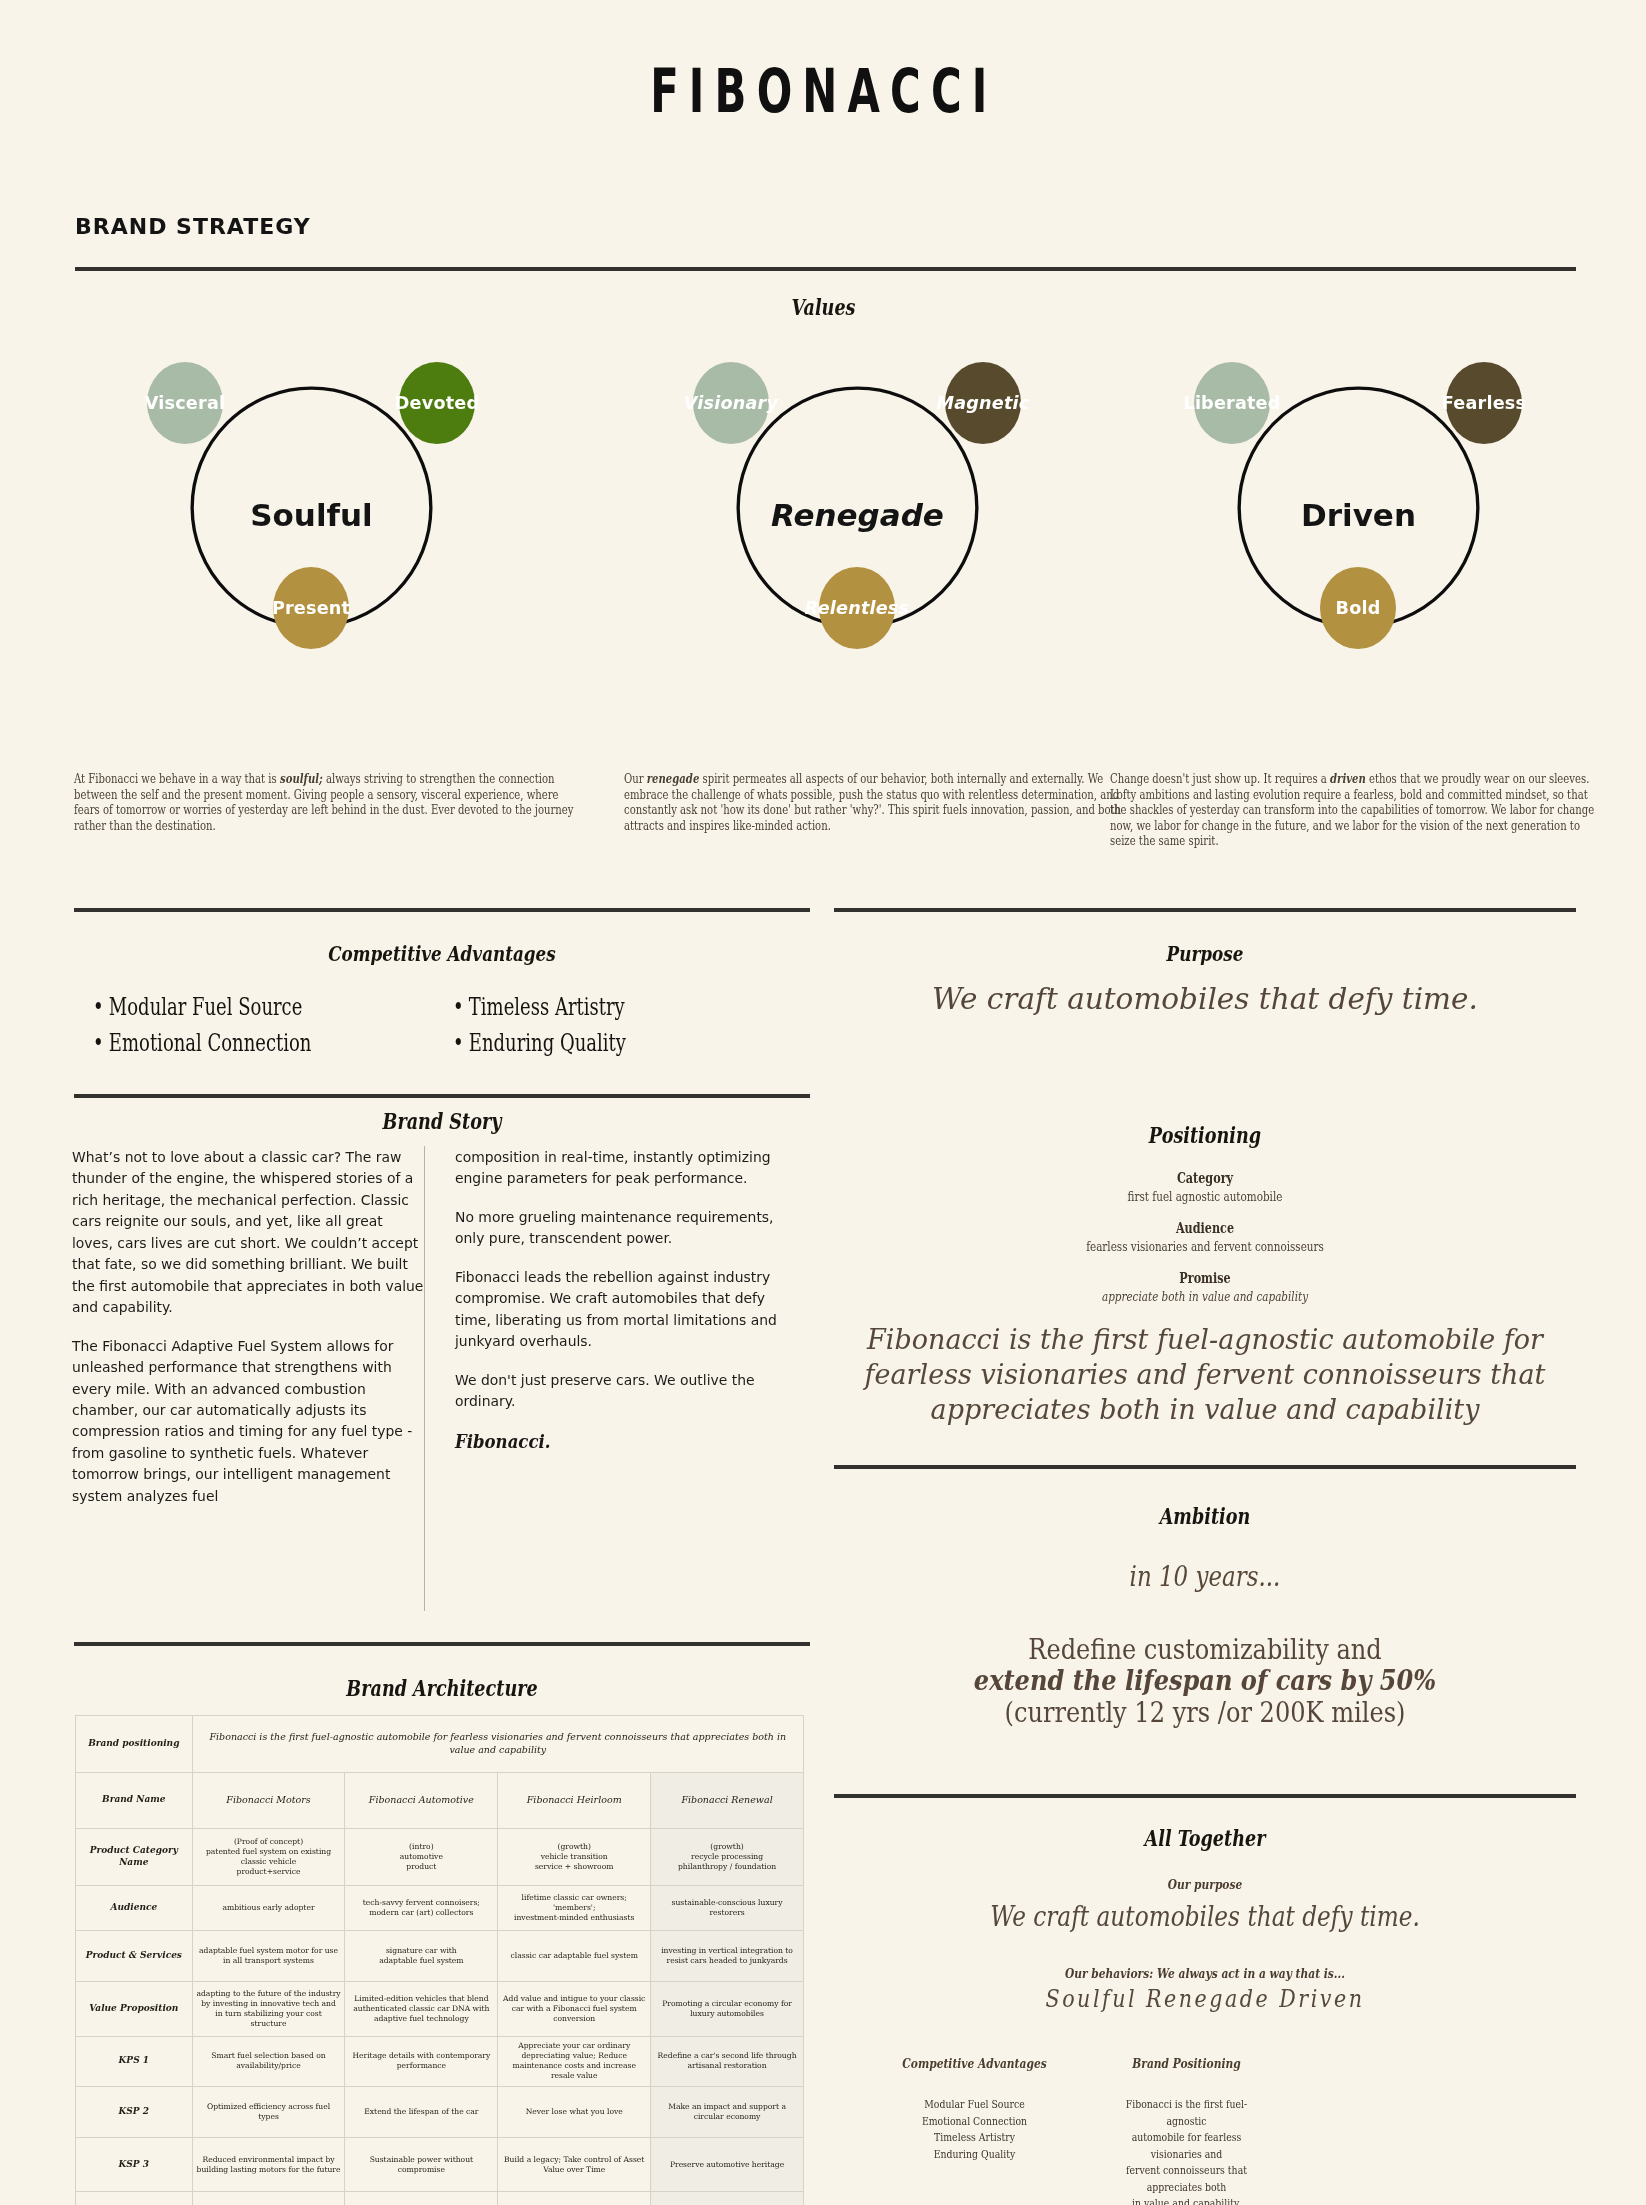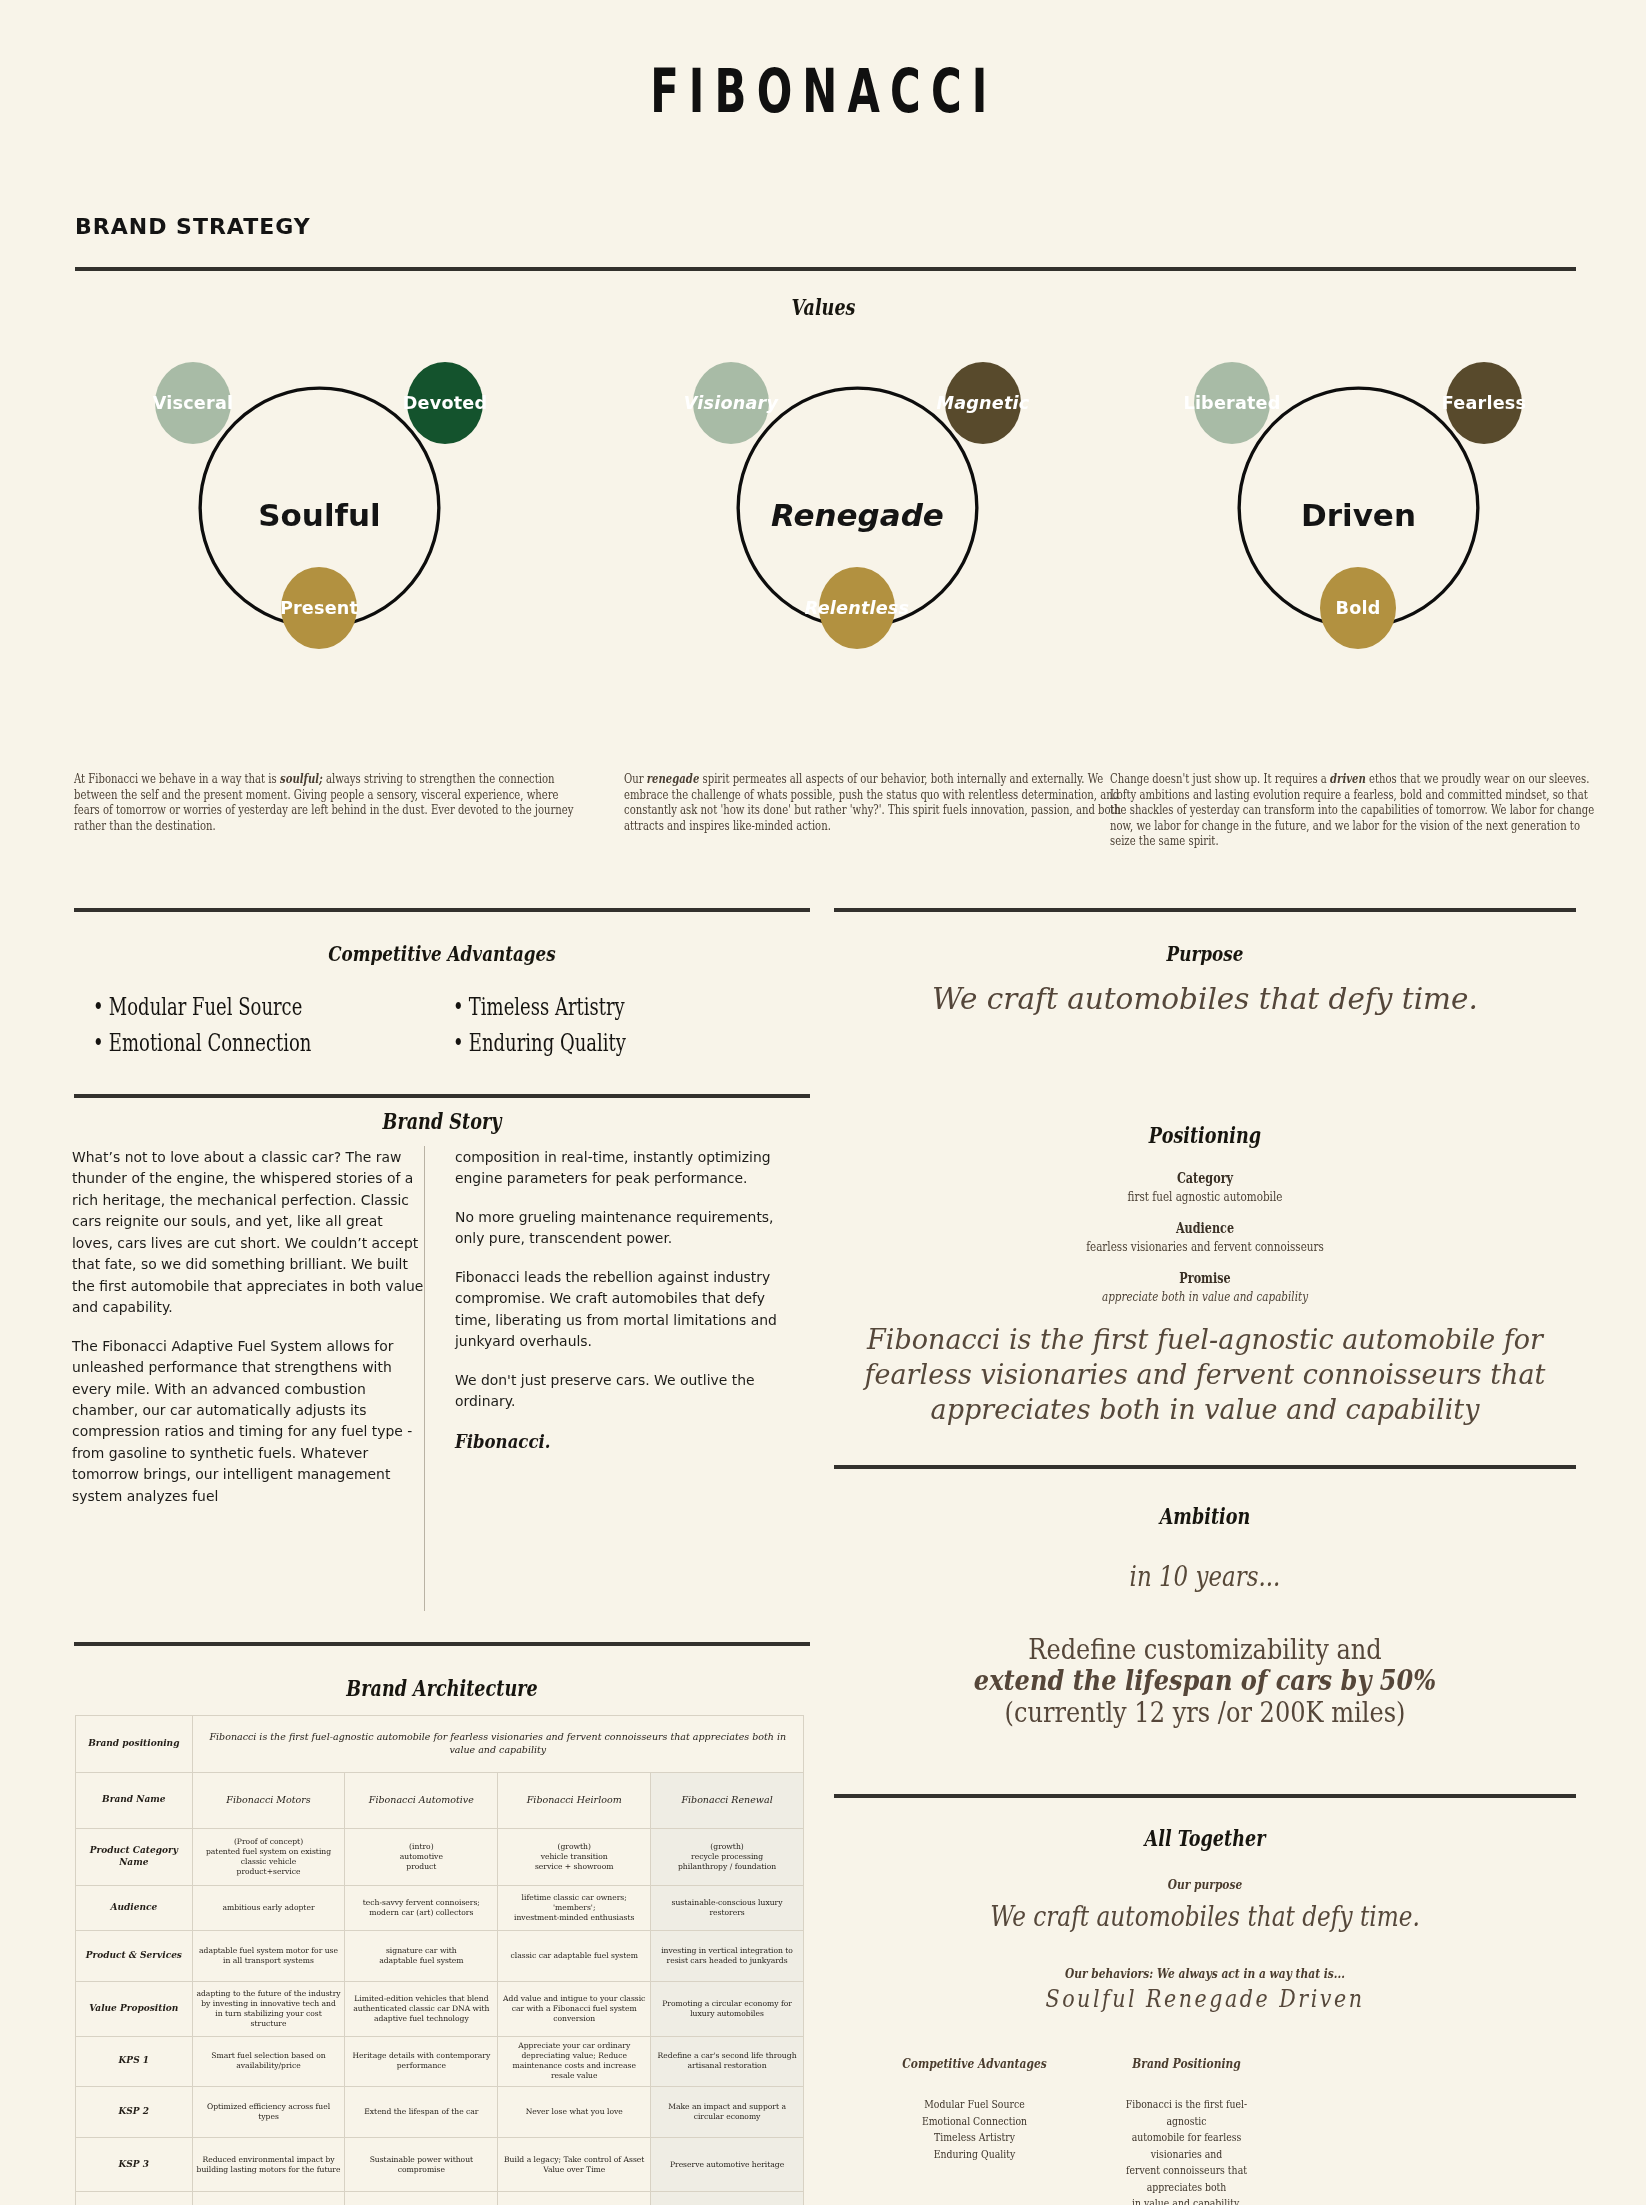--- a/index.html
+++ b/index.html
@@ -329,28 +329,28 @@
 
   <div class="masthead">
     <span class="wordmark">FIBONACCI</span>
   </div>
 
   <div class="page-title">BRAND STRATEGY</div>
   <div class="rule" style="left:75px; top:267px; width:1501px;"></div>
 
   <div class="sec-label values-title">Values</div>
 
-  <div class="triad" style="left:81px;">
+  <div class="triad" style="left:73px;">
     <svg class="arc" viewBox="0 0 530 530">
       <circle cx="265" cy="265" r="250" fill="none" stroke="#0d0d0d" stroke-width="7"></circle>
     </svg>
     <div class="bubble tl" style="background:#A8BBA6;">
       <span>Visceral</span>
     </div>
-    <div class="bubble tr" style="background:#14532d;">
+    <div class="bubble tr" style="background:#4d7c0f;">
       <span>Devoted</span>
     </div>
     <div class="bubble b" style="background:#B29140;">
       <span>Present</span>
     </div>
     <div class="triad-core">Soulful</div>
   </div>
 
   <div class="triad" style="left:619px;font-style:italic;">
     <svg class="arc" viewBox="0 0 530 530">

